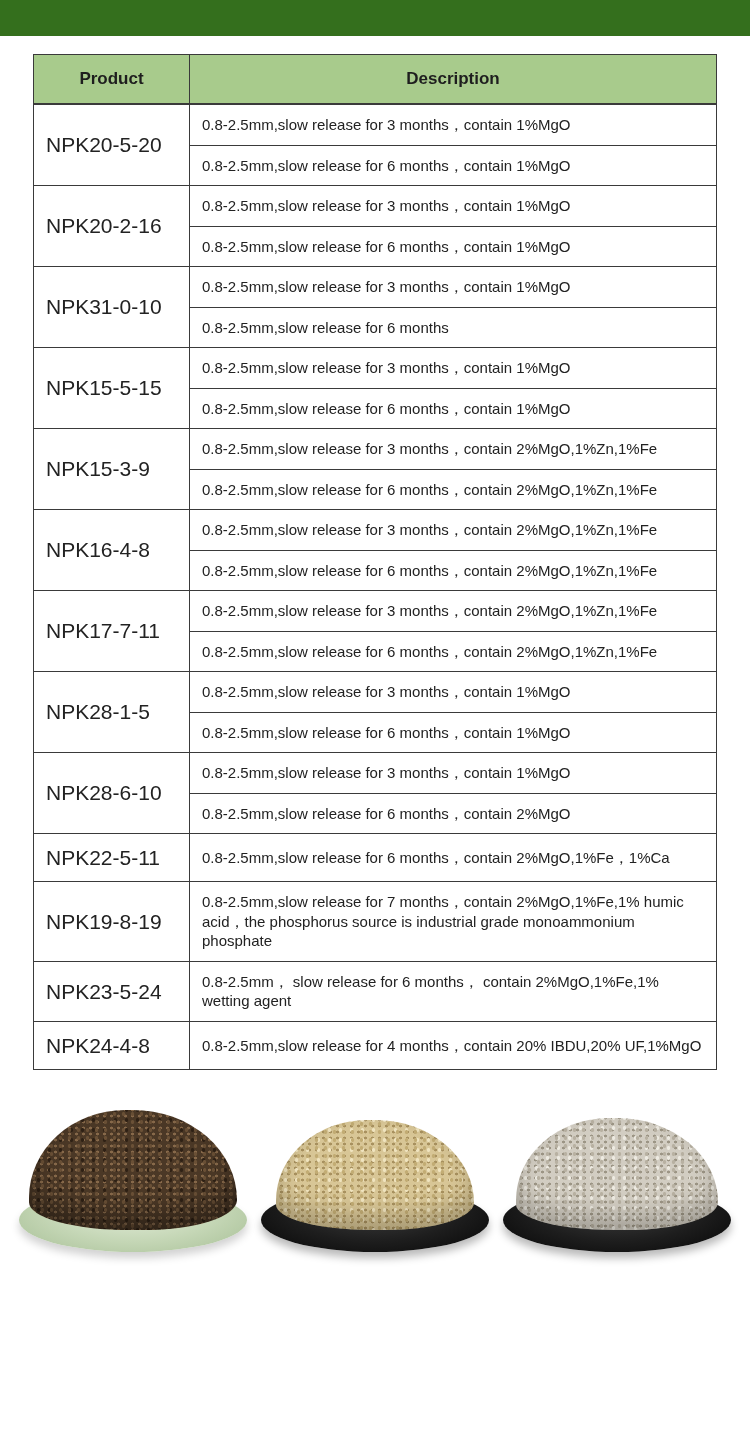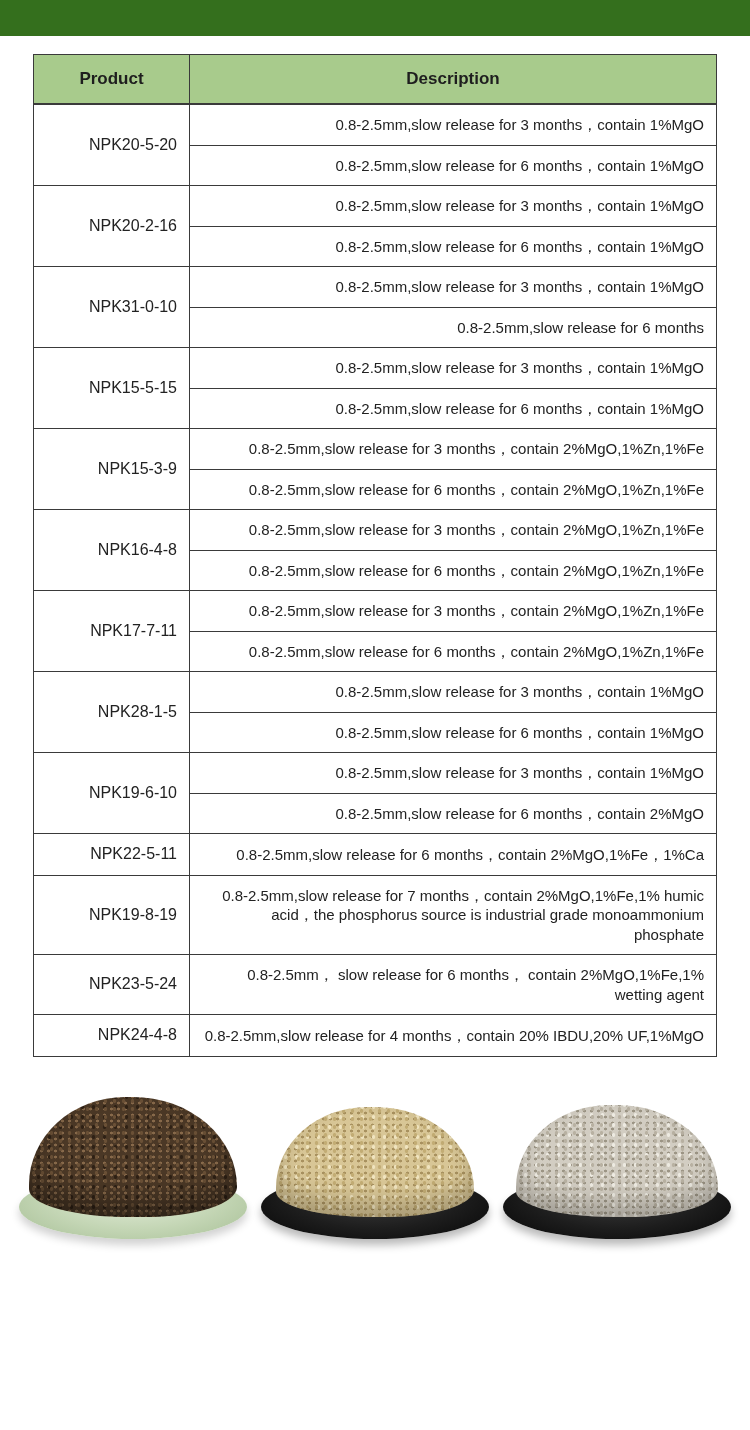--- a/index.html
+++ b/index.html
@@ -18,23 +18,23 @@
   .section-number { position:absolute; top:12px; right:30px; font-size:138px; font-weight:bold;
                     color:#c6d8b4; line-height:1; letter-spacing:-3px;
                     transform:scaleX(0.80); transform-origin:right top; }
 
   
   .table-wrap { margin:18px 33px 0 33px; }
   table { width:100%; border-collapse:collapse; table-layout:fixed; }
   th { background:#a8cb8c; border:1px solid #3a3a3a; border-bottom:2px solid #3a3a3a;
        font-size:17px; font-weight:bold; color:#1e1e1e; padding:14px 6px; }
   th.col-product { width:156px; }
-  td { border:1px solid #3a3a3a; font-size:15px; color:#222; text-align:right;
+  td { border:1px solid #3a3a3a; font-size:15px; color:#222; text-align:left;
        padding:10px 12px; line-height:1.3; }
-  td.prod { font-size:16px; }
+  td.prod { font-size:21px; }
 
   
   .gallery { display:flex; justify-content:space-between; padding:0 14px; margin-top:34px; }
   .g-item { width:238px; display:flex; flex-direction:column; align-items:center; }
   .plate-scene { position:relative; width:238px; height:152px; }
   .plate { position:absolute; bottom:4px; left:50%; transform:translateX(-50%);
            width:228px; height:64px; border-radius:50%; }
   .plate.celadon { background:radial-gradient(ellipse at 50% 30%, #e6efdd 0%, #c4d6b5 55%, #a7bf96 100%);
                    box-shadow:0 6px 9px rgba(0,0,0,0.18); }
   .plate.black { background:radial-gradient(ellipse at 50% 30%, #404040 0%, #1d1d1d 55%, #060606 100%);
@@ -135,21 +135,21 @@
 
         <tr>
           <td class="prod" rowspan="2">NPK28-1-5</td>
           <td class="desc">0.8-2.5mm,slow release for 3 months，contain 1%MgO</td>
         </tr>
         <tr>
           <td class="desc">0.8-2.5mm,slow release for 6 months，contain 1%MgO</td>
         </tr>
 
         <tr>
-          <td class="prod" rowspan="2">NPK19-6-10</td>
+          <td class="prod" rowspan="2">NPK28-6-10</td>
           <td class="desc">0.8-2.5mm,slow release for 3 months，contain 1%MgO</td>
         </tr>
         <tr>
           <td class="desc">0.8-2.5mm,slow release for 6 months，contain 2%MgO</td>
         </tr>
 
         <tr>
           <td class="prod">NPK22-5-11</td>
           <td class="desc">0.8-2.5mm,slow release for 6 months，contain 2%MgO,1%Fe，1%Ca</td>
         </tr>

